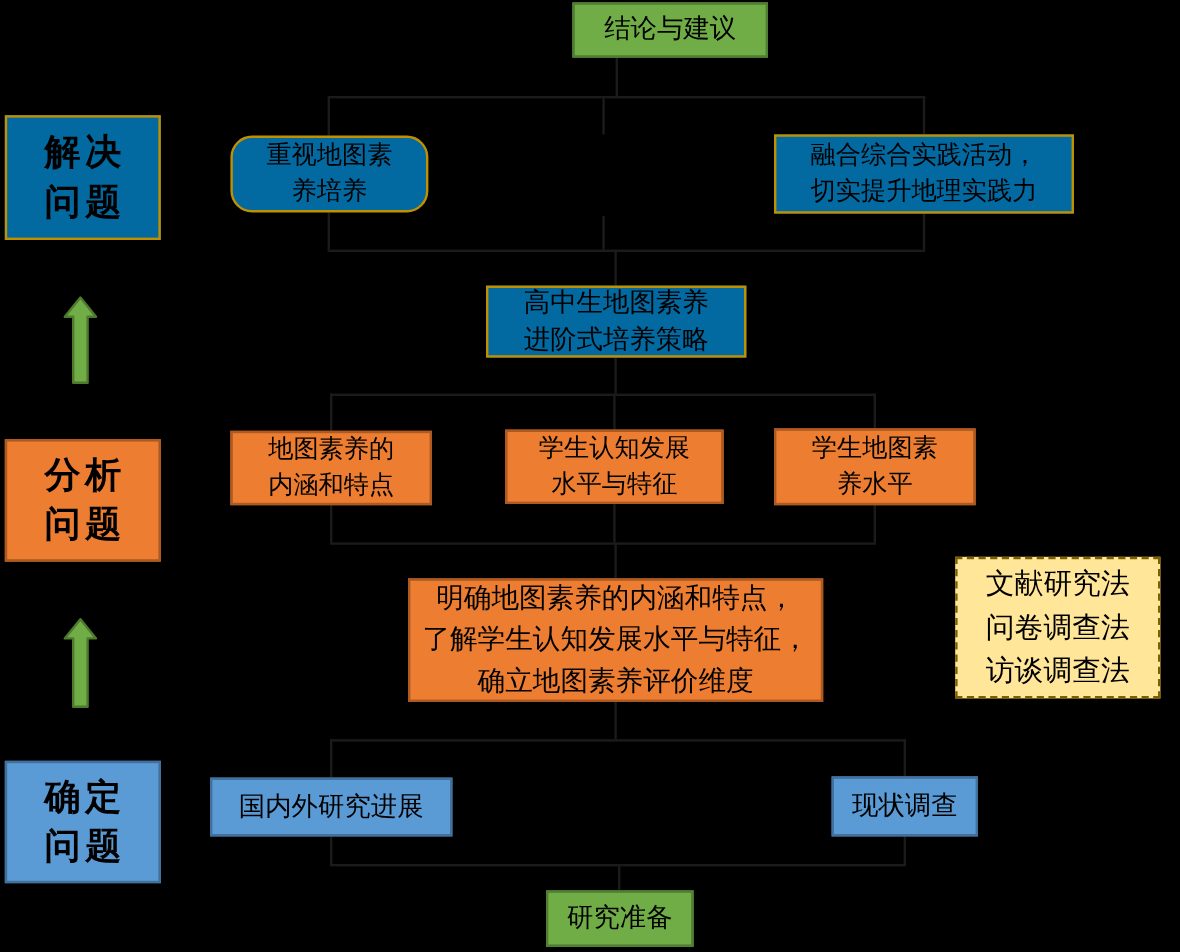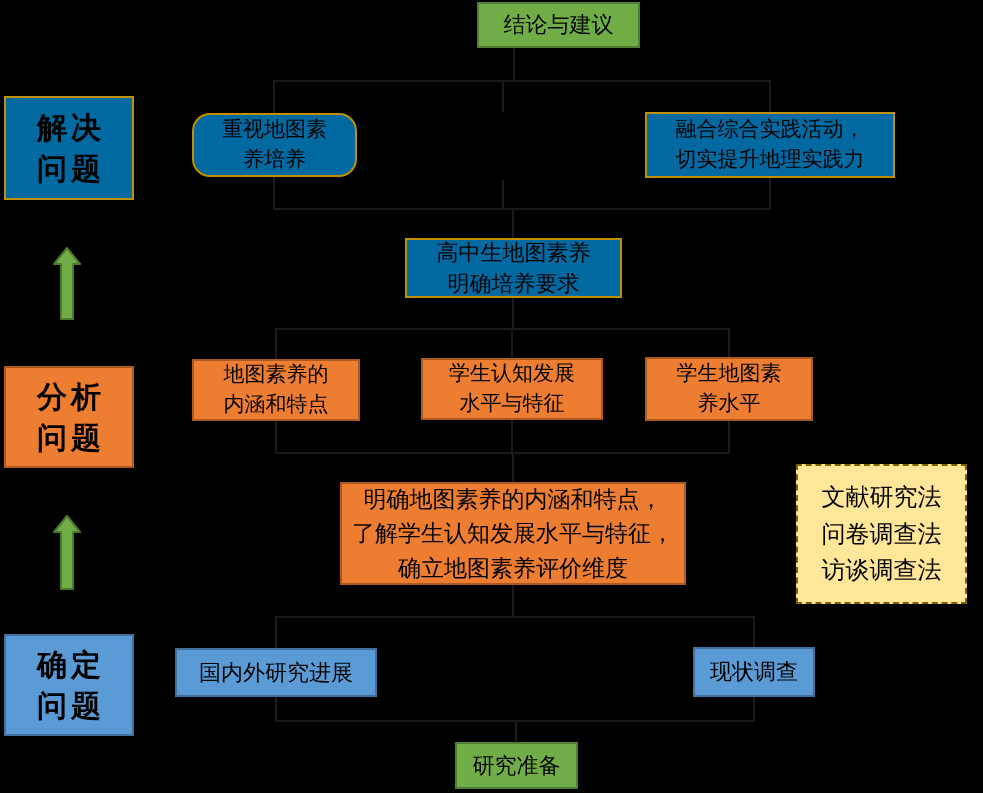--- a/index.html
+++ b/index.html
@@ -108,21 +108,21 @@
     <span class="label">重视地图素
 养培养</span>
   </div>
   <div class="box yellow node" style="left:645px;top:112px;width:250px;height:66px;">
     <span class="label">融合综合实践活动，
 切实提升地理实践力</span>
   </div>
 
   <div class="box yellow node-lg" style="left:405px;top:238px;width:217px;height:60px;">
     <span class="label">高中生地图素养
-明确培养要求</span>
+进阶式培养策略</span>
   </div>
 
   <div class="box orange node" style="left:192px;top:359px;width:168px;height:62px;">
     <span class="label">地图素养的
 内涵和特点</span>
   </div>
   <div class="box orange node" style="left:421px;top:358px;width:182px;height:62px;">
     <span class="label">学生认知发展
 水平与特征</span>
   </div>
@@ -130,21 +130,21 @@
     <span class="label">学生地图素
 养水平</span>
   </div>
 
   <div class="box orange summary-text" style="left:340px;top:482px;width:346px;height:103px;">
     <span class="label">明确地图素养的内涵和特点，
 了解学生认知发展水平与特征，
 确立地图素养评价维度</span>
   </div>
 
-  <div class="box lightyellow methods-text" style="left:796px;top:464px;width:171px;height:140px;">
+  <div class="box lightyellow methods-text" style="left:796px;top:464px;width:171px;height:118px;">
     <span class="label">文献研究法
 问卷调查法
 访谈调查法</span>
   </div>
 
   <div class="box blue node-lg" style="left:175px;top:648px;width:202px;height:49px;">
     <span class="label">国内外研究进展</span>
   </div>
   <div class="box blue node-lg" style="left:693px;top:647px;width:122px;height:50px;">
     <span class="label">现状调查</span>

